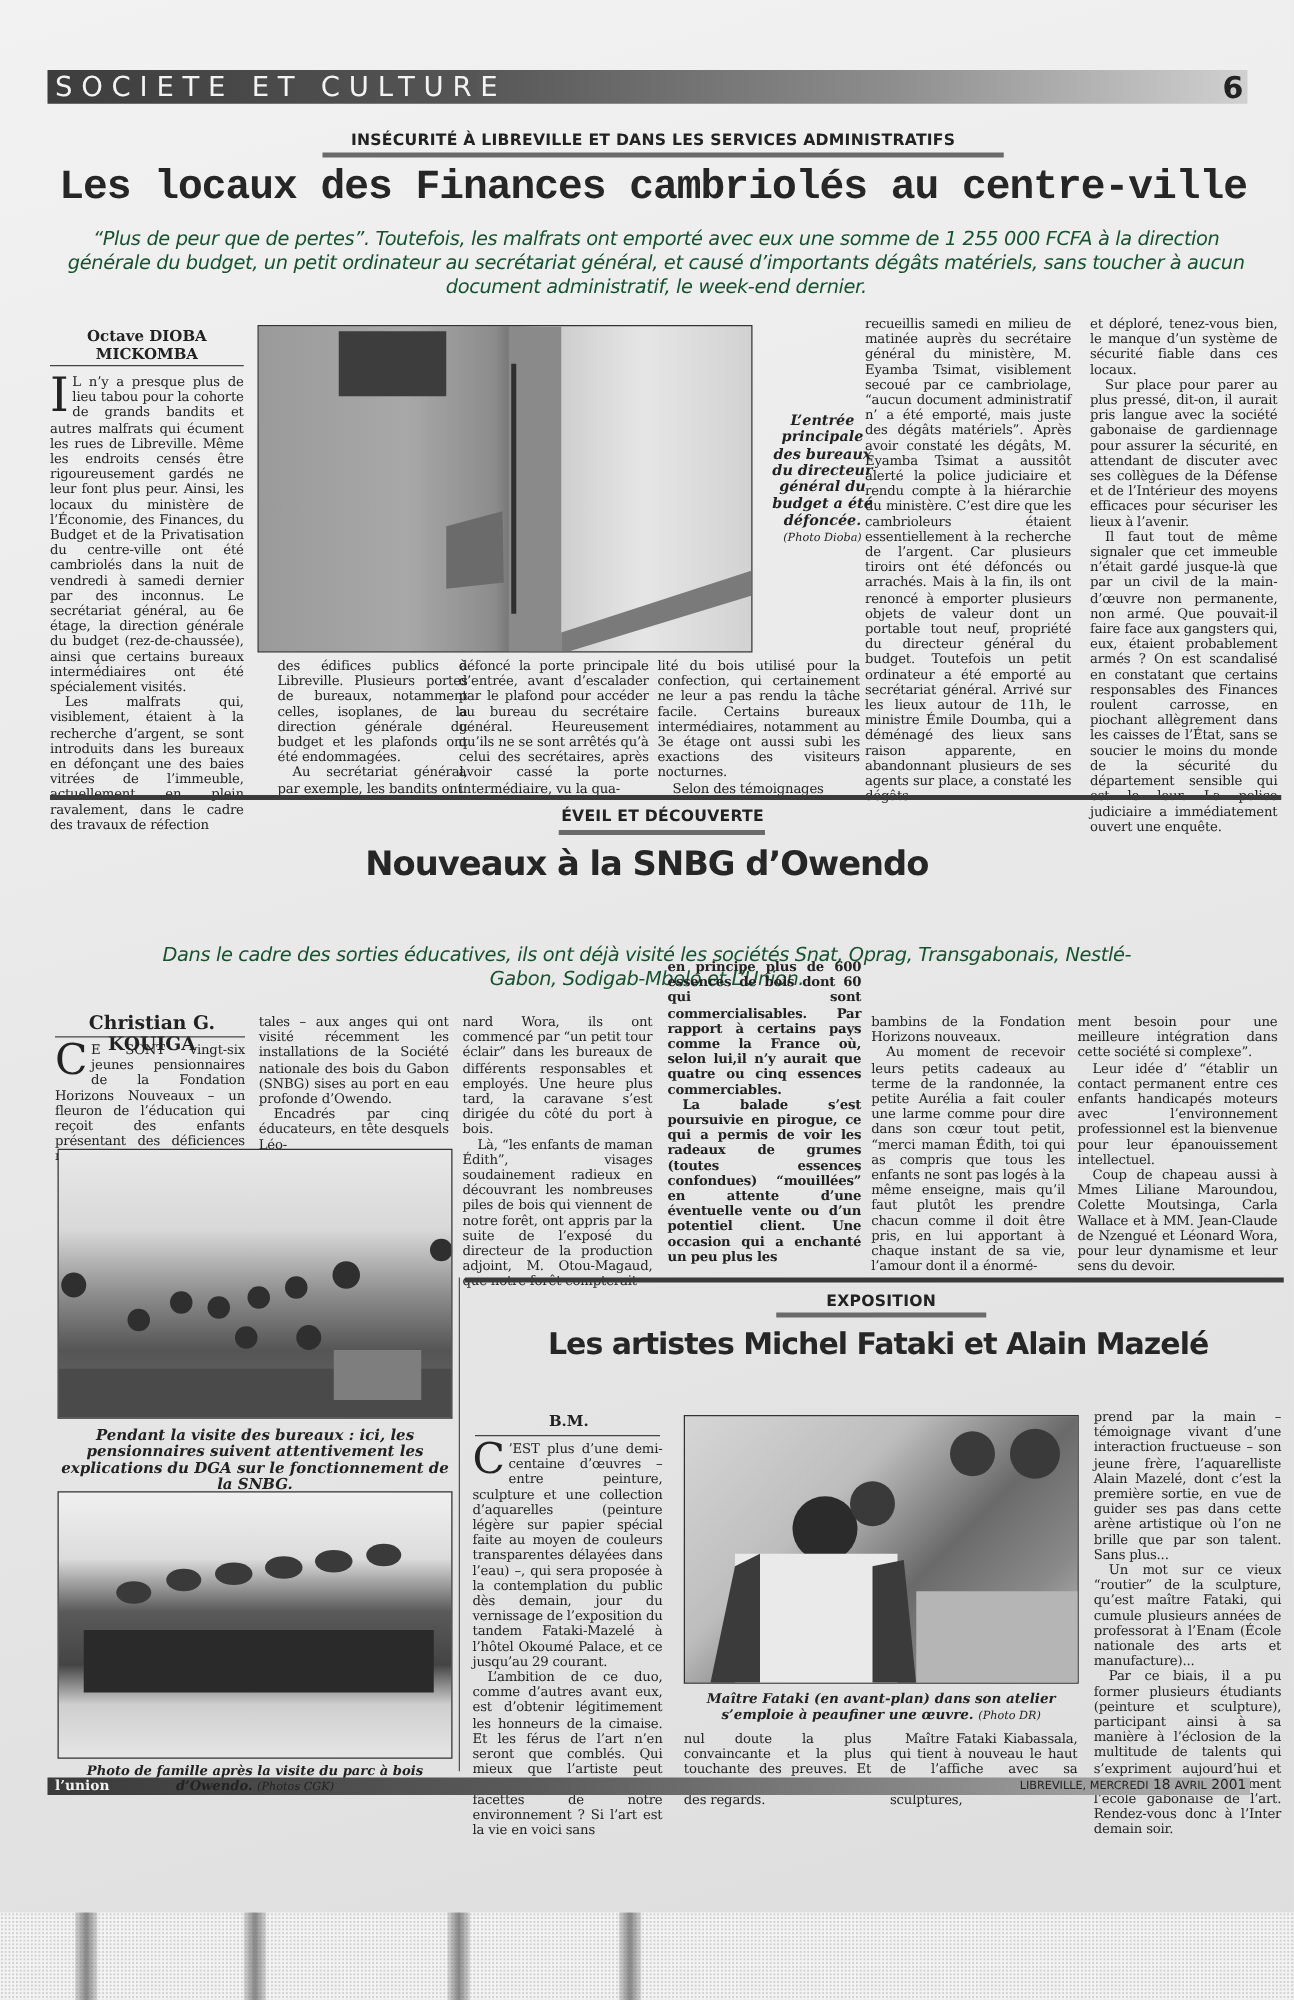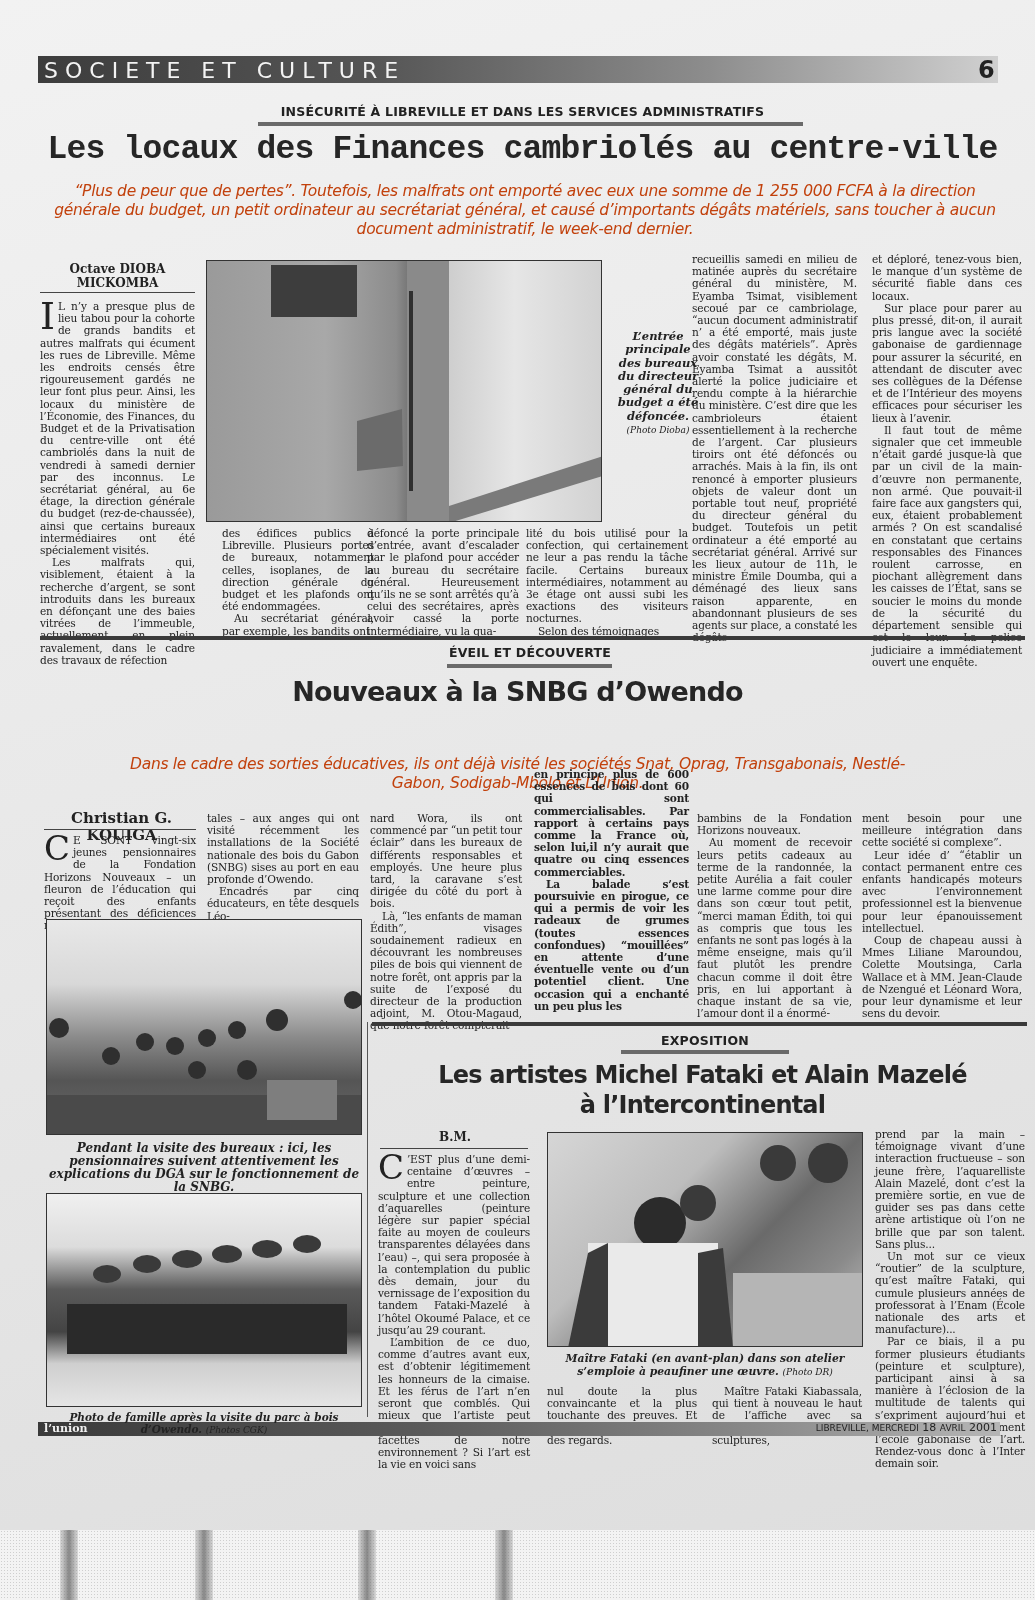--- a/index.html
+++ b/index.html
@@ -41,21 +41,21 @@
     font-family: "DejaVu Sans", sans-serif; font-weight: bold; font-size: 12.5px;
     text-transform: uppercase; text-align: center; color: #222; letter-spacing: 0.2px;
   }
   .kicker-rule { height: 4px; background: #6a6a6a; }
   .headline {
     font-family: "DejaVu Sans", sans-serif; font-weight: bold; text-align: center;
     color: #262626; letter-spacing: -0.8px; line-height: 1.12;
   }
   .deck {
     font-family: "DejaVu Sans", sans-serif; font-style: italic; text-align: center;
-    color: #c2410c; font-size: 15.5px; line-height: 1.22; letter-spacing: -0.3px;
+    color: #14532d; font-size: 15.5px; line-height: 1.22; letter-spacing: -0.3px;
   }
   .byline { font-weight: bold; font-size: 12px; text-align: center; line-height: 1.15; color: #222; }
   .byline-rule { height: 1px; background: #444; }
 
   .col {
     font-size: 10.6px; line-height: 12.2px; text-align: justify; color: #222;
     letter-spacing: -0.15px;
   }
   .col p { text-indent: 12px; }
   .col p.first { text-indent: 0; }
@@ -220,21 +220,20 @@
   <p>Coup de chapeau aussi à Mmes Liliane Maroundou, Colette Moutsinga, Carla Wallace et à MM. Jean-Claude de Nzengué et Léonard Wora, pour leur dynamisme et leur sens du devoir.</p>
 </div>
 
 <div class="abs rule-thick" style="left:372px;top:1022px;width:655px;"></div>
 <div class="abs vrule" style="left:367px;top:1022px;height:395px;"></div>
 
 <div class="abs kicker" style="left:590px;top:1033px;width:230px;">Exposition</div>
 <div class="abs kicker-rule" style="left:621px;top:1050px;width:168px;"></div>
 <div class="abs headline" style="left:380px;top:1060px;width:645px;font-size:24px;line-height:30px;">
   <div>Les artistes Michel Fataki et Alain Mazelé</div>
-  <div>à l’Intercontinental</div>
 </div>
 
 <div class="abs byline" style="left:380px;top:1131px;width:150px;">B.M.</div>
 <div class="abs byline-rule" style="left:380px;top:1148px;width:148px;"></div>
 <div class="abs col" style="left:378px;top:1153px;width:152px;">
   <p class="first"><span class="dropcap" style="font-size:34px;line-height:26px;">C</span><span>’EST plus d’une demi-centaine d’œuvres – entre peinture, sculpture et une collection d’aquarelles (peinture légère sur papier spécial faite au moyen de couleurs transparentes délayées dans l’eau) –, qui sera proposée à la contemplation du public dès demain, jour du vernissage de l’exposition du tandem Fataki-Mazelé à l’hôtel Okoumé Palace, et ce jusqu’au 29 courant.</span></p>
   <p>L’ambition de ce duo, comme d’autres avant eux, est d’obtenir légitimement les honneurs de la cimaise. Et les férus de l’art n’en seront que comblés. Qui mieux que l’artiste peut traduire les innombrables facettes de notre environnement ? Si l’art est la vie en voici sans</p>
 </div>
 
 <div class="abs photo" style="left:547px;top:1132px;width:316px;height:215px;background:linear-gradient(135deg,#d6d6d6 0%,#bdbdbd 35%,#6a6a6a 60%,#8a8a8a 80%,#c4c4c4 100%);">

